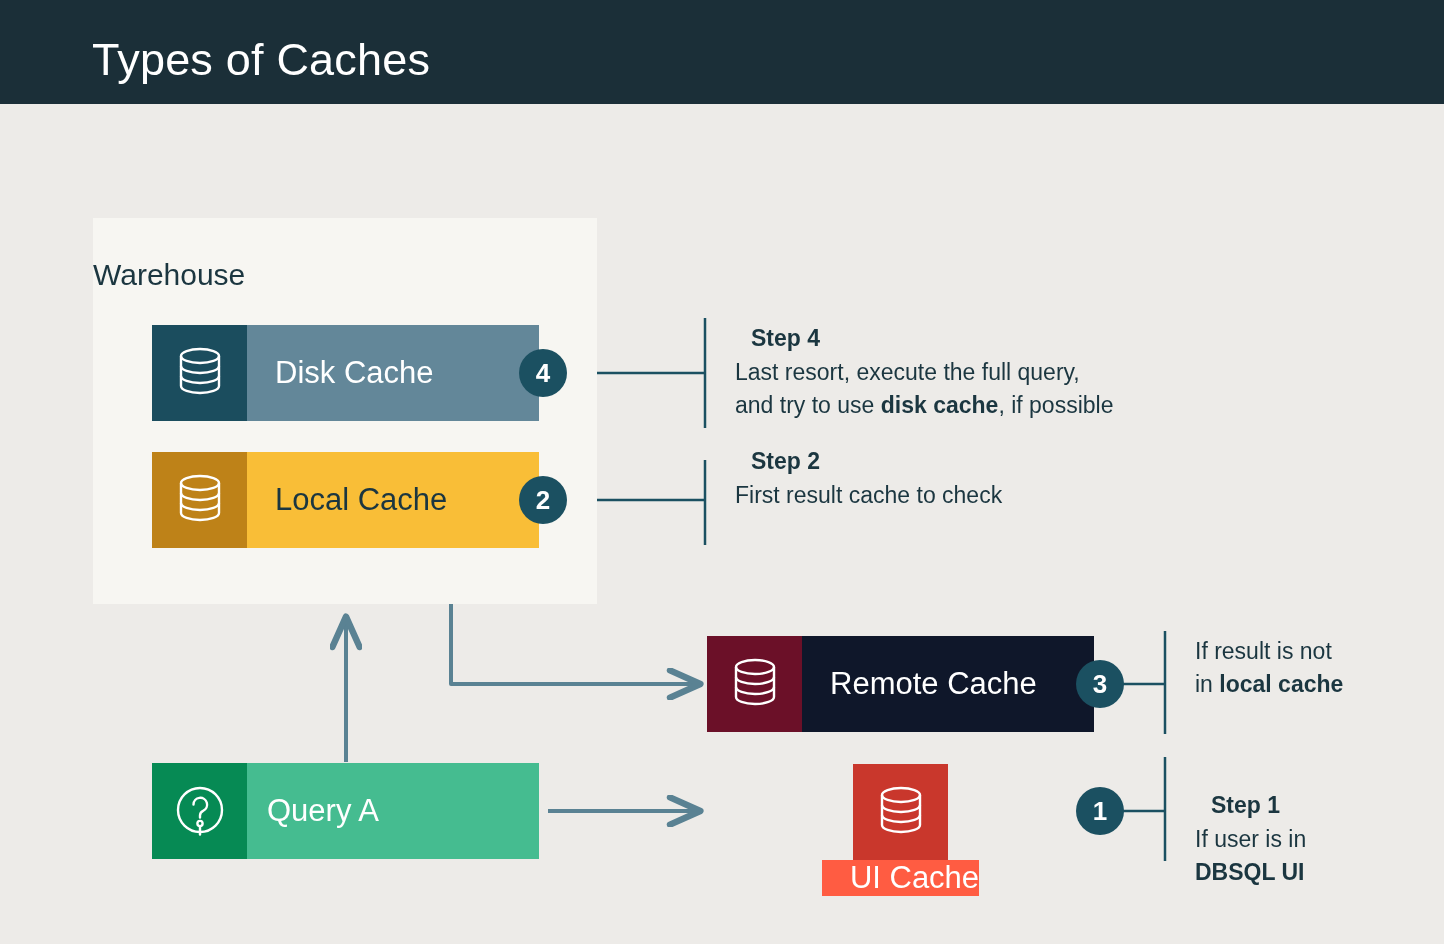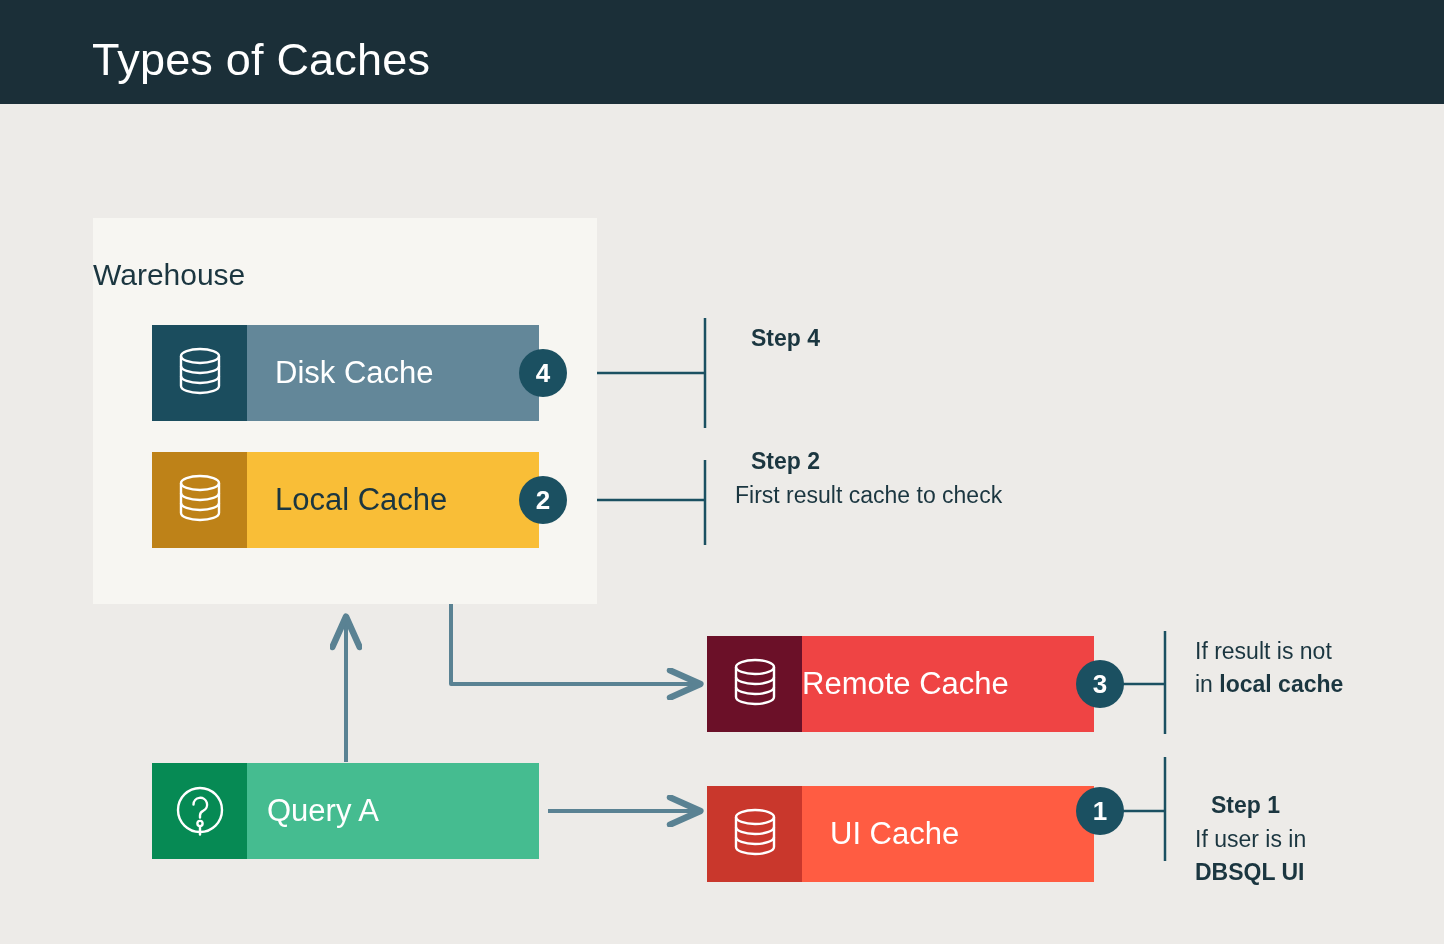--- a/index.html
+++ b/index.html
@@ -89,25 +89,25 @@
 
   
   #bar-local { left: 152px; top: 452px; width: 387px; }
   #bar-local .bar-icon { background: #BE8218; }
   #bar-local .bar-body { background: #F9BE37; padding-left: 28px; }
   #bar-local .bar-label { color: #1B3640; }
 
   
   #bar-remote { left: 707px; top: 636px; width: 387px; }
   #bar-remote .bar-icon { background: #6B1028; }
-  #bar-remote .bar-body { background: #ef4444; }
+  #bar-remote .bar-body { background: #0f172a; padding-left: 28px; }
   #bar-remote .bar-label { color: #FFFFFF; }
 
   
-  #bar-ui { left: 707px; top: 786px; width: 387px; }
+  #bar-ui { left: 707px; top: 764px; width: 387px; flex-direction: column; }
   #bar-ui .bar-icon { background: #C9372C; }
   #bar-ui .bar-body { background: #FF5C42; padding-left: 28px; }
   #bar-ui .bar-label { color: #FFFFFF; }
 
   
   #bar-query { left: 152px; top: 763px; width: 387px; }
   #bar-query .bar-icon { background: #068A54; }
   #bar-query .bar-body { background: #45BC90; padding-left: 20px; }
   #bar-query .bar-label { color: #FFFFFF; }
 
@@ -268,20 +268,24 @@
       <path d="M28 45.5 v8"></path>
     </svg>
   </div>
   <div class="bar-body">
     <span class="bar-label">Query A</span>
   </div>
 </div>
 
 <div class="step-block" id="step4-block">
   <div class="step-title">Step 4</div>
+  <div class="step-desc">
+    <span>Last resort, execute the full query,</span><br>
+    <span>and try to use </span><b>disk cache</b><span>, if possible</span>
+  </div>
 </div>
 
 <div class="step-block" id="step2-block">
   <div class="step-title">Step 2</div>
   <div class="step-desc">
     <span>First result cache to check</span>
   </div>
 </div>
 
 <div class="step-block" id="step3-block">

